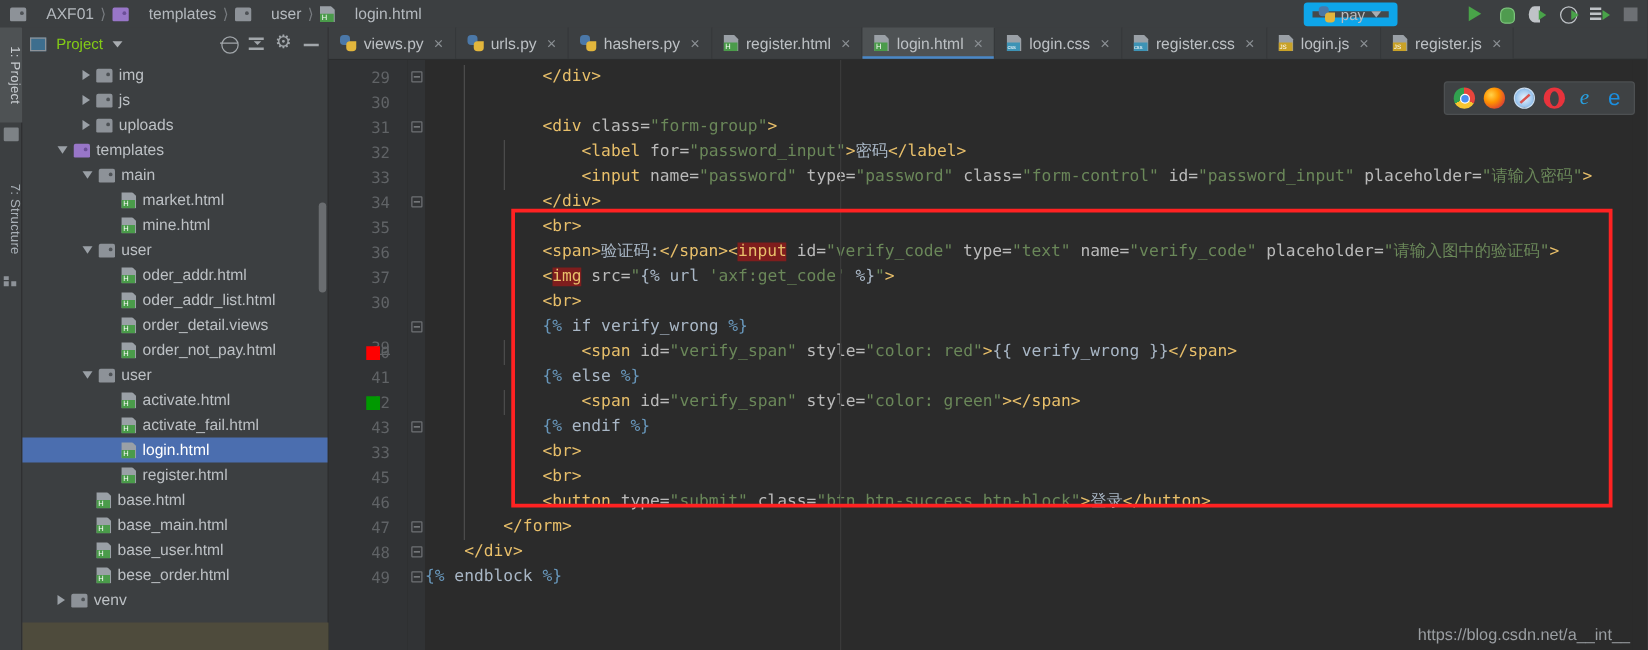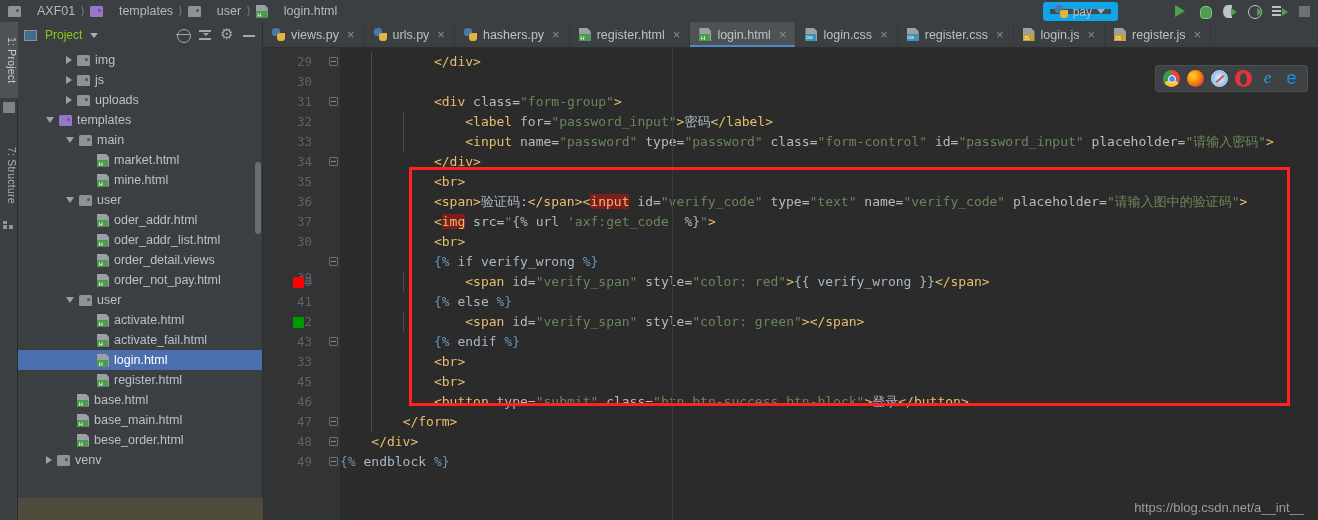--- a/index.html
+++ b/index.html
@@ -495,20 +495,25 @@
         </div>
         <div class="tree-row" style="padding-left: 48px;">
           <span class="arrow none"></span>
           <span class="ico-html" style="flex: 0 0 auto;"></span>
           <span>base.html</span>
         </div>
         <div class="tree-row" style="padding-left: 48px;">
           <span class="arrow none"></span>
           <span class="ico-html" style="flex: 0 0 auto;"></span>
           <span>base_main.html</span>
+        </div>
+        <div class="tree-row" style="padding-left: 48px;">
+          <span class="arrow none"></span>
+          <span class="ico-html" style="flex: 0 0 auto;"></span>
+          <span>base_user.html</span>
         </div>
         <div class="tree-row" style="padding-left: 48px;">
           <span class="arrow none"></span>
           <span class="ico-html" style="flex: 0 0 auto;"></span>
           <span>bese_order.html</span>
         </div>
         <div class="tree-row" style="padding-left: 28px;">
           <span class="arrow "></span>
           <span class="ico-folder" style="flex: 0 0 auto;"></span>
           <span>venv</span>

